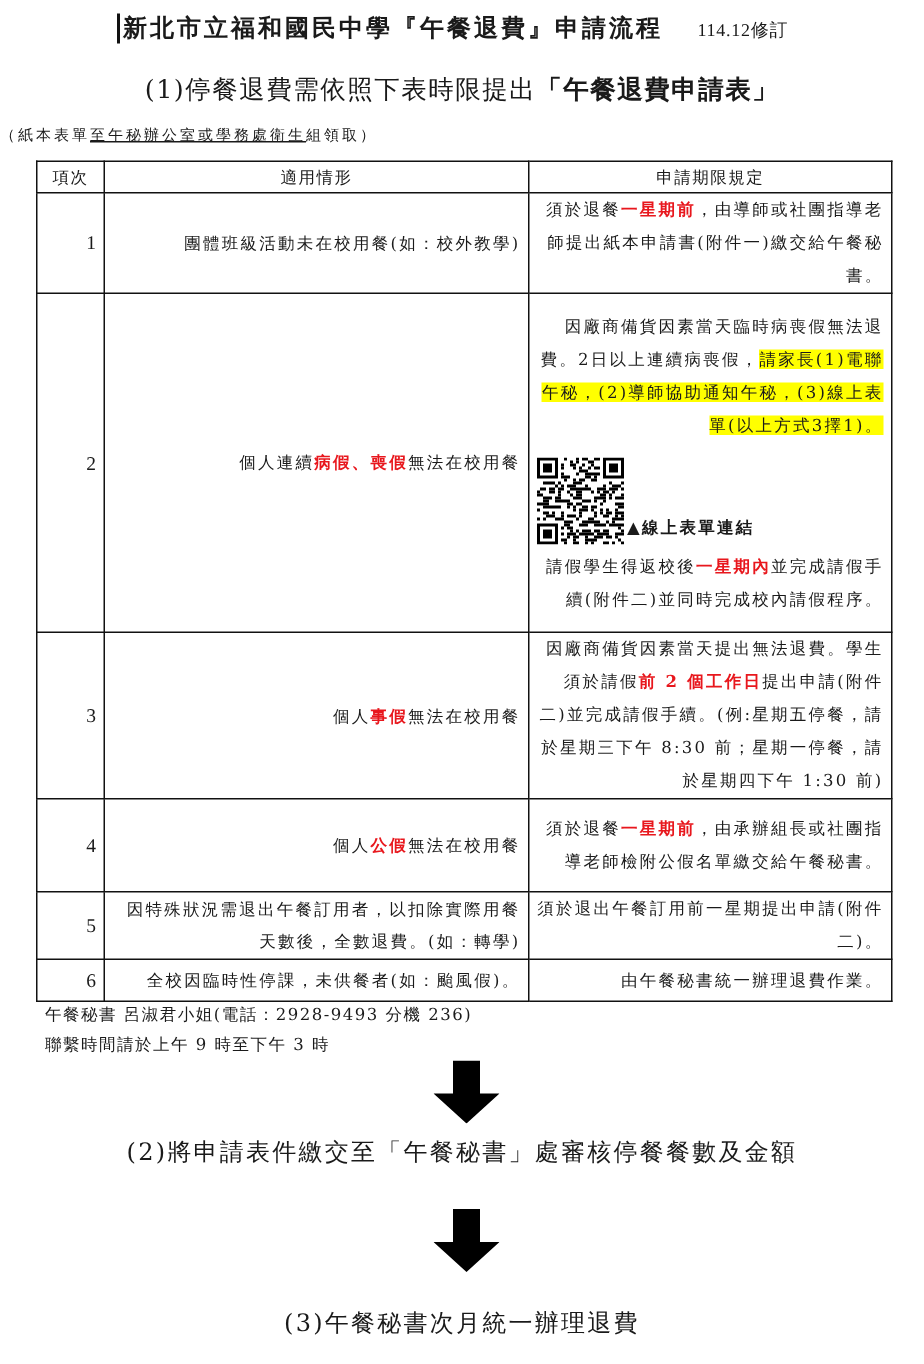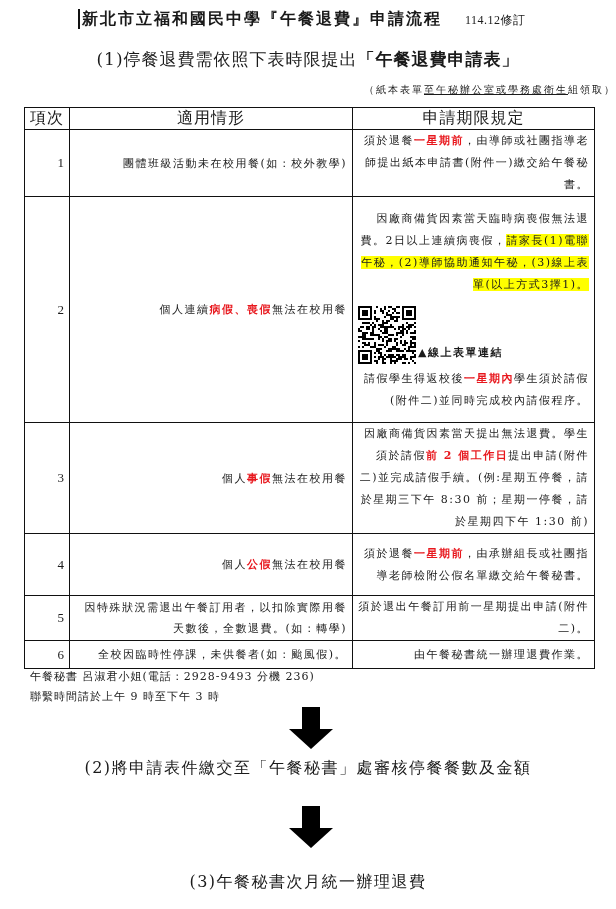--- a/index.html
+++ b/index.html
@@ -16,32 +16,32 @@
     }
     .revision {
       left: 465px; top: 12px; font-size: 12px; letter-spacing: 0.5px;
       font-family: "Liberation Serif", serif;
     }
     .step1 {
       left: 0; width: 616px; top: 48px; text-align: center; font-size: 17px; letter-spacing: 1px;
     }
     .step1 .bold { font-weight: bold; }
     .subnote {
-      left: 0; width: 616px; top: 83px; text-align: right; font-size: 10px; letter-spacing: 2px;
+      left: 0; width: 616px; top: 83px; text-align: left; font-size: 10px; letter-spacing: 2px;
     }
     .subnote .u { text-decoration: underline; }
 
     table.rules {
       position: absolute; left: 24px; top: 107px; width: 571px;
       border-collapse: collapse; font-size: 11px;
     }
     table.rules td, table.rules th {
       border: 1.5px solid #111; padding: 0 5px; vertical-align: middle; text-align: right;
     }
-    table.rules th { font-weight: normal; text-align: center; height: 20px; font-size: 16px; letter-spacing: 1px; }
+    table.rules th { font-weight: normal; text-align: center; height: 20px; font-size: 11px; letter-spacing: 1px; }
     td.num { text-align: center; width: 34px; font-size: 13px; font-family: "Liberation Serif", serif; }
     td.cond { width: 272px; letter-spacing: 1.5px; line-height: 21px; }
     td.rule { letter-spacing: 1.5px; line-height: 22px; padding: 2px 5px; }
     .red { color: #e8171d; font-weight: bold; }
     .hl { background: #ffff00; }
     .qr-wrap { display: flex; align-items: flex-end; margin: 10px 0 4px 0; }
     .qr { width: 58px; height: 58px; }
     .qr-caption { margin-left: 2px; font-size: 11px; font-weight: bold; }
 
     .contact { left: 30px; font-size: 11px; letter-spacing: 1px; }
@@ -375,21 +375,21 @@
               <rect x="13" y="28" width="1" height="1" fill="#000"></rect>
               <rect x="16" y="28" width="1" height="1" fill="#000"></rect>
               <rect x="18" y="28" width="1" height="1" fill="#000"></rect>
               <rect x="22" y="28" width="1" height="1" fill="#000"></rect>
               <rect x="23" y="28" width="1" height="1" fill="#000"></rect>
               <rect x="25" y="28" width="1" height="1" fill="#000"></rect>
               <rect x="28" y="28" width="1" height="1" fill="#000"></rect>
             </svg>
             <span class="qr-caption">▲線上表單連結</span>
           </div>
-          <div><span>請假學生得返校後</span><span class="red">一星期內</span><span>學生須於請假(附件二)並同時完成校內請假程序。</span></div>
+          <div><span>請假學生得返校後</span><span class="red">一星期內</span><span>並完成請假手續(附件二)並同時完成校內請假程序。</span></div>
         </td>
       </tr>
       <tr style="height: 102px;">
         <td class="num">3</td>
         <td class="cond"><span>個人</span><span class="red">事假</span><span>無法在校用餐</span></td>
         <td class="rule"><span>因廠商備貨因素當天提出無法退費。學生須於請假</span><span class="red">前 2 個工作日</span><span>提出申請(附件二)並完成請假手續。(例:星期五停餐，請於星期三下午 8:30 前；星期一停餐，請於星期四下午 1:30 前)</span></td>
       </tr>
       <tr style="height: 62px;">
         <td class="num">4</td>
         <td class="cond"><span>個人</span><span class="red">公假</span><span>無法在校用餐</span></td>

